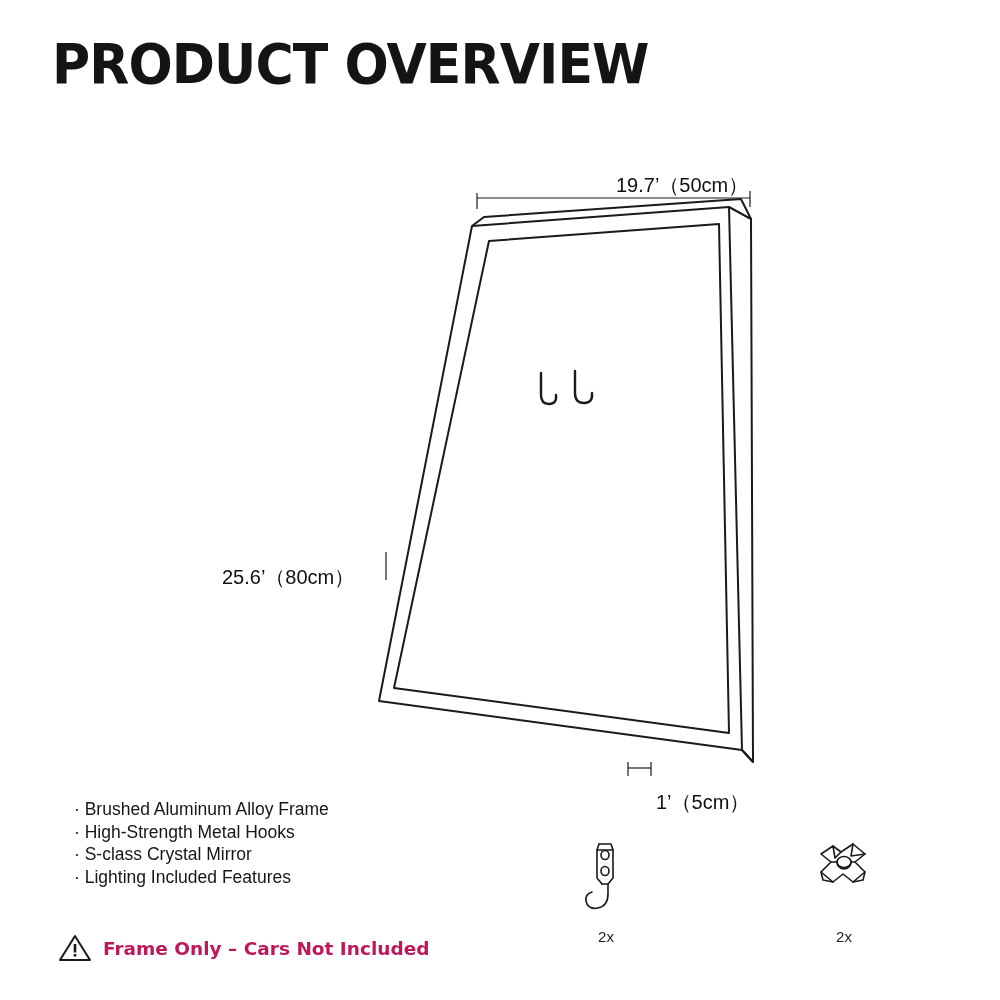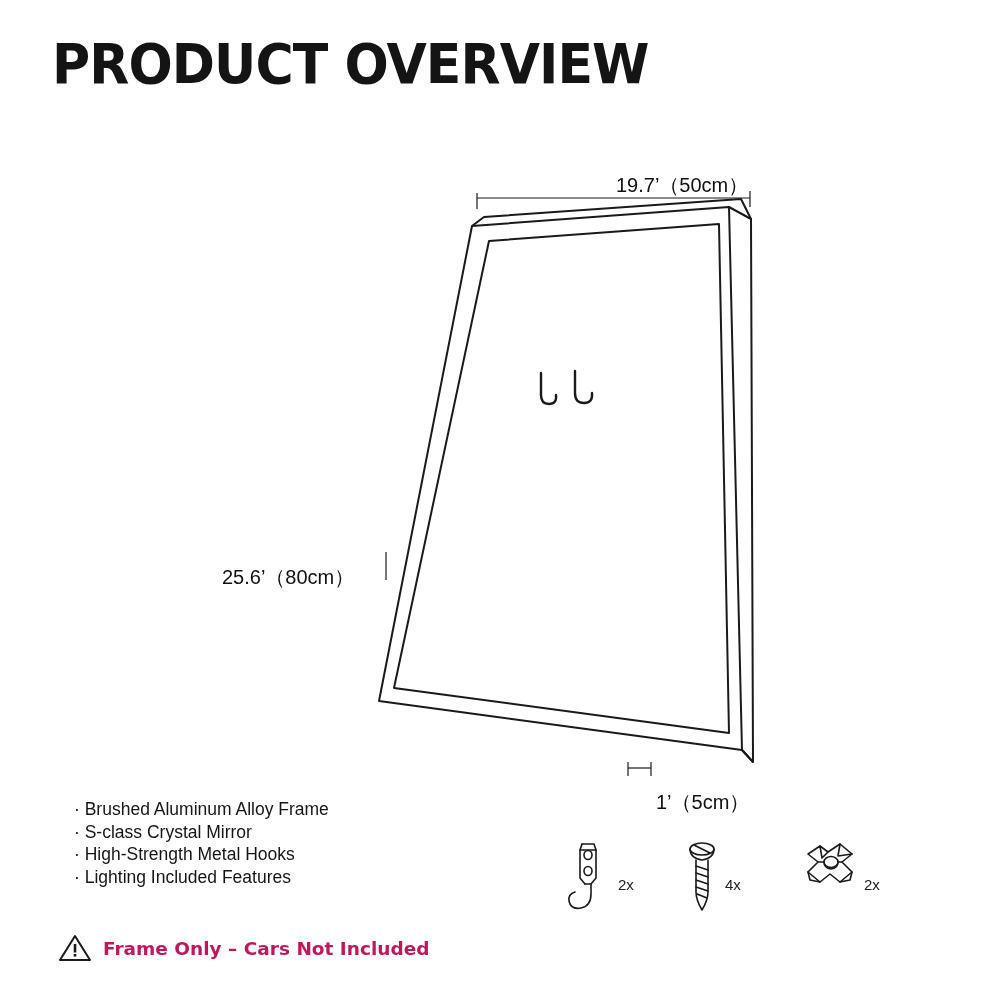--- a/index.html
+++ b/index.html
@@ -90,20 +90,21 @@
     left: 560px;
     top: 840px;
     width: 330px;
     display: flex;
     justify-content: space-between;
     align-items: flex-end;
   }
   .hardware-item {
     width: 92px;
     display: flex;
+    flex-direction: column;
     align-items: center;
   }
   .hardware-qty {
     margin-top: 6px;
     font-size: 15px;
     color: #222;
   }
 </style>
 </head>
 <body>
@@ -147,22 +148,22 @@
 </svg>
 
 <div class="dim-label" id="dim-width-label">19.7’（50cm）</div>
 
 <div class="dim-label" id="dim-height-label">25.6’（80cm）</div>
 
 <div class="dim-label" id="dim-depth-label">1’（5cm）</div>
 
 <div id="feature-list">
   <div class="feature-item">· Brushed Aluminum Alloy Frame</div>
+  <div class="feature-item">· High-Strength Metal Hooks</div>
   <div class="feature-item">· S-class Crystal Mirror</div>
-  <div class="feature-item">· High-Strength Metal Hooks</div>
   <div class="feature-item">· Lighting Included Features</div>
 </div>
 
 <div id="warning-row">
   <svg width="34" height="30" viewBox="0 0 34 30">
     <polygon points="17,3 32,27 2,27" fill="none" stroke="#1a1a1a" stroke-width="2" stroke-linejoin="round"></polygon>
     <rect x="15.7" y="11" width="2.6" height="8.5" fill="#1a1a1a"></rect>
     <rect x="15.7" y="21" width="2.6" height="2.6" fill="#1a1a1a"></rect>
   </svg>
   <div class="warn-text">Frame Only – Cars Not Included</div>
@@ -177,36 +178,20 @@
         <path d="M22,4 L20,10 L20,38 L25,44"></path>
         <line x1="20" y1="10" x2="36" y2="10"></line>
         <ellipse cx="28" cy="15" rx="4" ry="4.5"></ellipse>
         <ellipse cx="28" cy="31" rx="4" ry="4.5"></ellipse>
         <path d="M31,44 L25,44"></path>
       </g>
     </svg>
     <div class="hardware-qty">2x</div>
   </div>
 
-  <div class="hardware-item">
-    <svg width="46" height="82" viewBox="0 0 46 82">
-      <g fill="none" stroke="#1a1a1a" stroke-width="1.6" stroke-linejoin="round" stroke-linecap="round">
-        <ellipse cx="23" cy="9" rx="12" ry="6"></ellipse>
-        <path d="M11,9 Q11,18 23,20 Q35,18 35,9"></path>
-        <line x1="15" y1="5" x2="31" y2="13"></line>
-        <path d="M17,20 L17,52 Q17,60 23,70 Q29,60 29,52 L29,20"></path>
-        <line x1="17" y1="26" x2="29" y2="30"></line>
-        <line x1="17" y1="33" x2="29" y2="37"></line>
-        <line x1="17" y1="40" x2="29" y2="44"></line>
-        <line x1="17" y1="47" x2="29" y2="51"></line>
-        <line x1="18" y1="54" x2="28" y2="58"></line>
-      </g>
-    </svg>
-    <div class="hardware-qty">4x</div>
-  </div>
 
   <div class="hardware-item">
     <svg width="66" height="82" viewBox="0 0 66 82">
       <g fill="none" stroke="#1a1a1a" stroke-width="1.6" stroke-linejoin="round" stroke-linecap="round">
         <path d="M10,14 L22,6 L30,12 L42,4 L54,14 L44,22 L54,32 L42,42 L32,34 L22,42 L10,32 L20,22 Z"></path>
         <path d="M22,6 L24,18 L30,12"></path>
         <path d="M42,4 L40,16 L54,14"></path>
         <ellipse cx="33" cy="22" rx="7" ry="5.5"></ellipse>
         <path d="M26,22 Q26,28 33,29 Q40,28 40,22"></path>
         <line x1="20" y1="22" x2="26" y2="22"></line>

